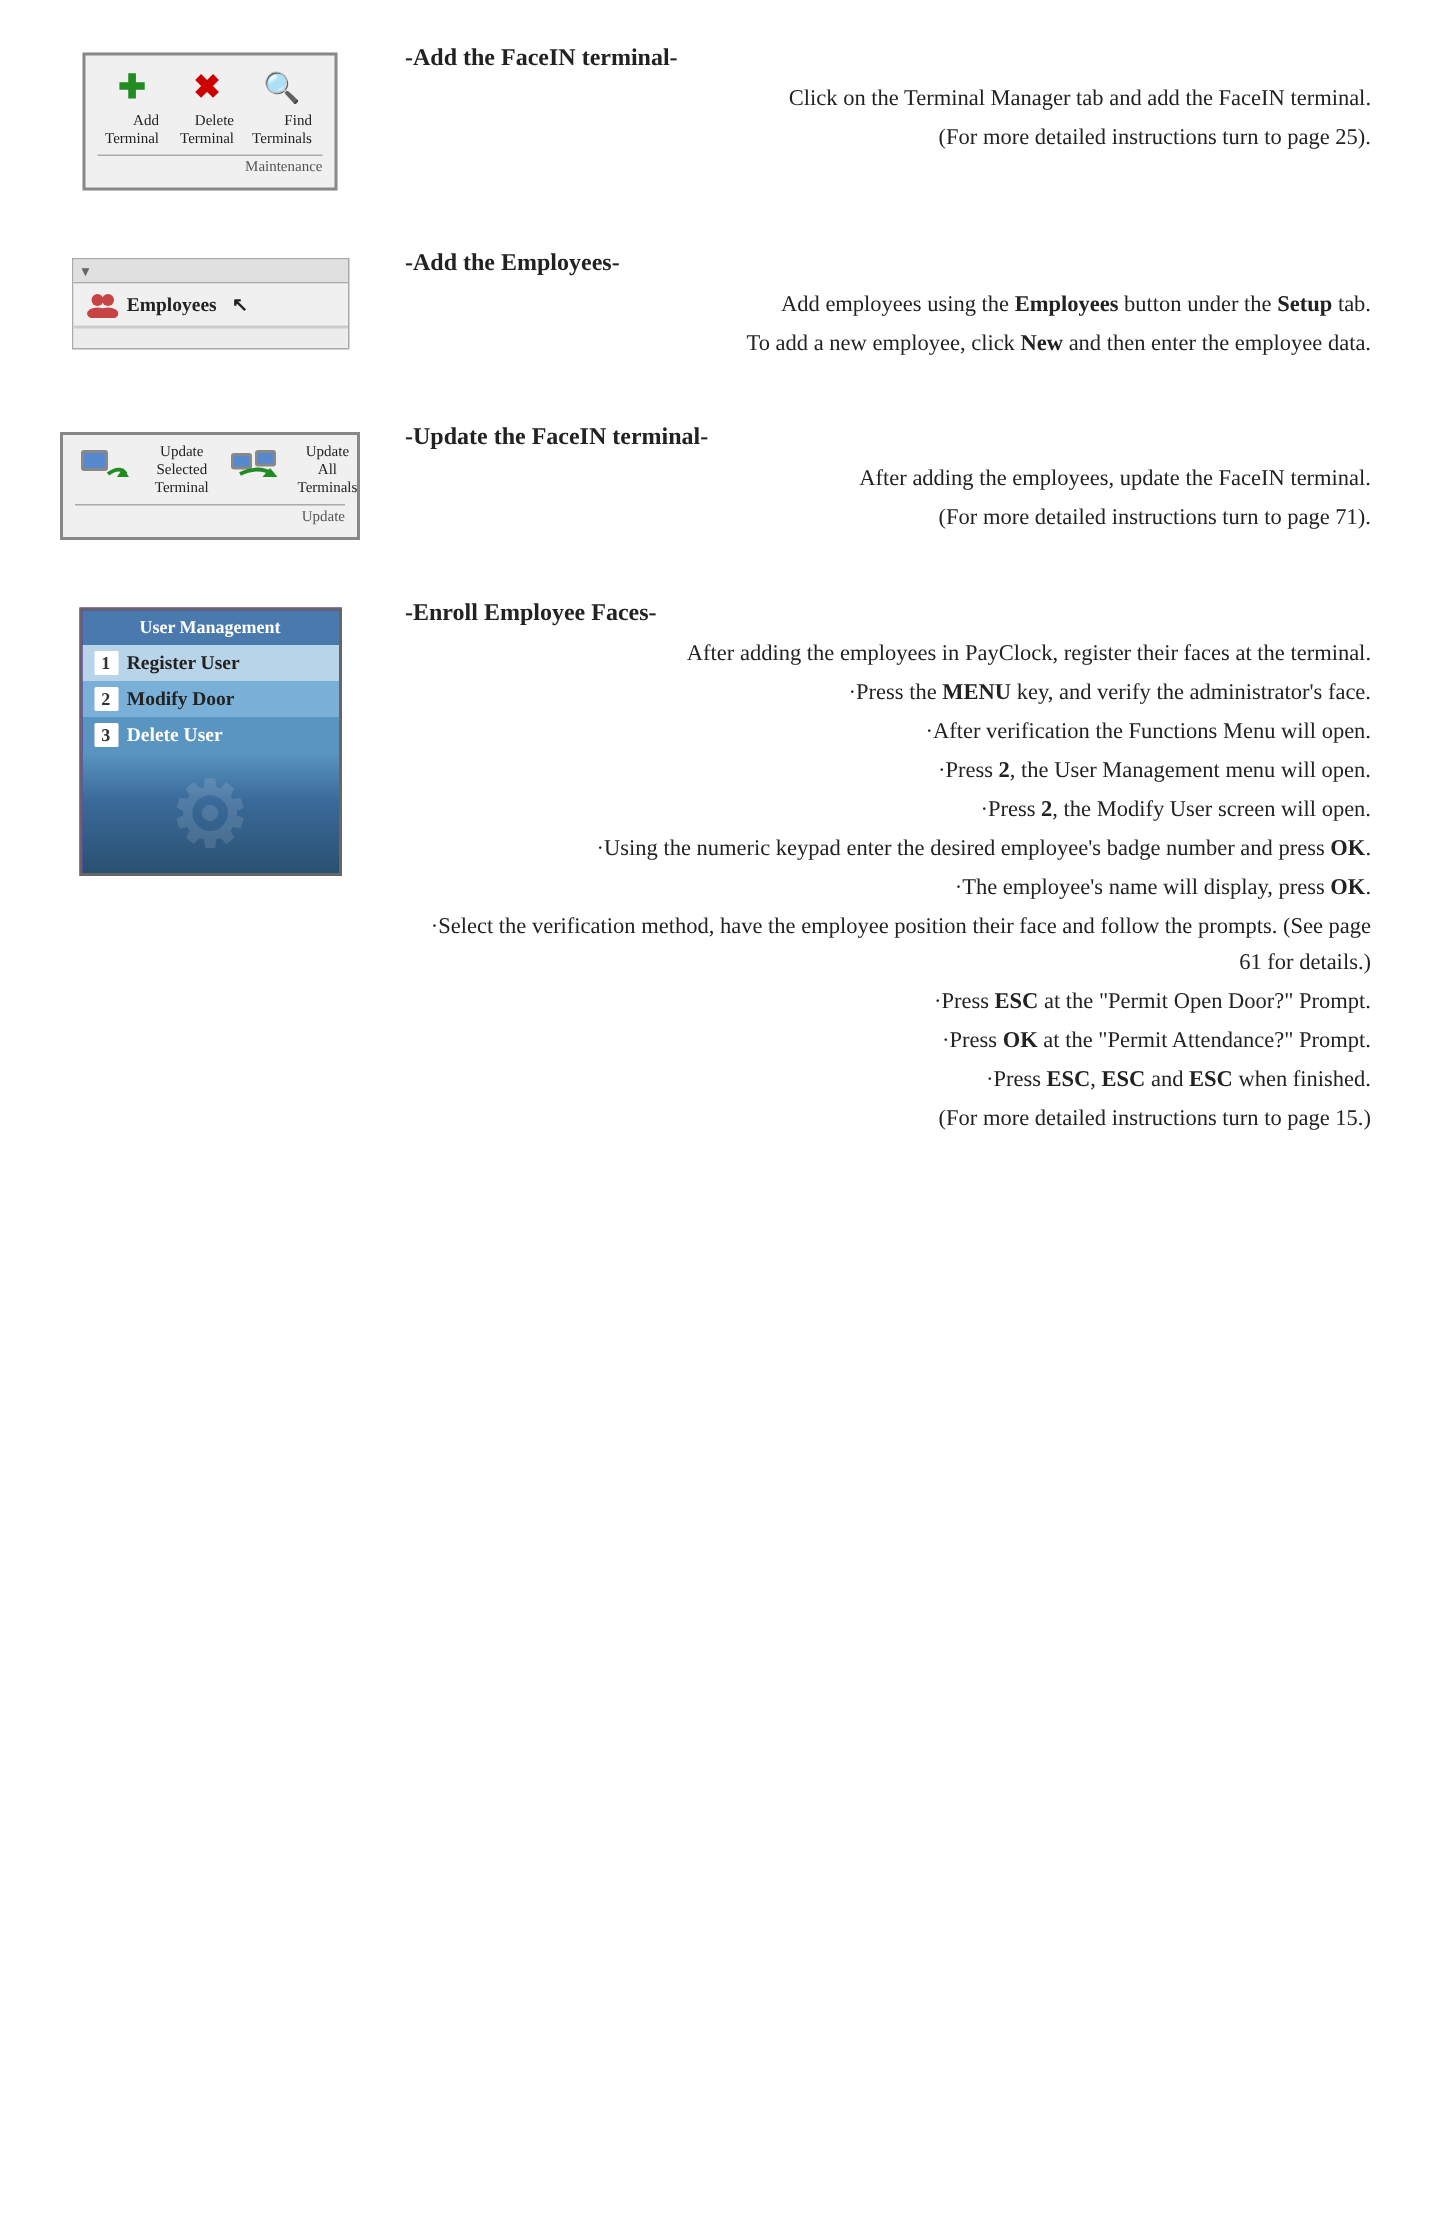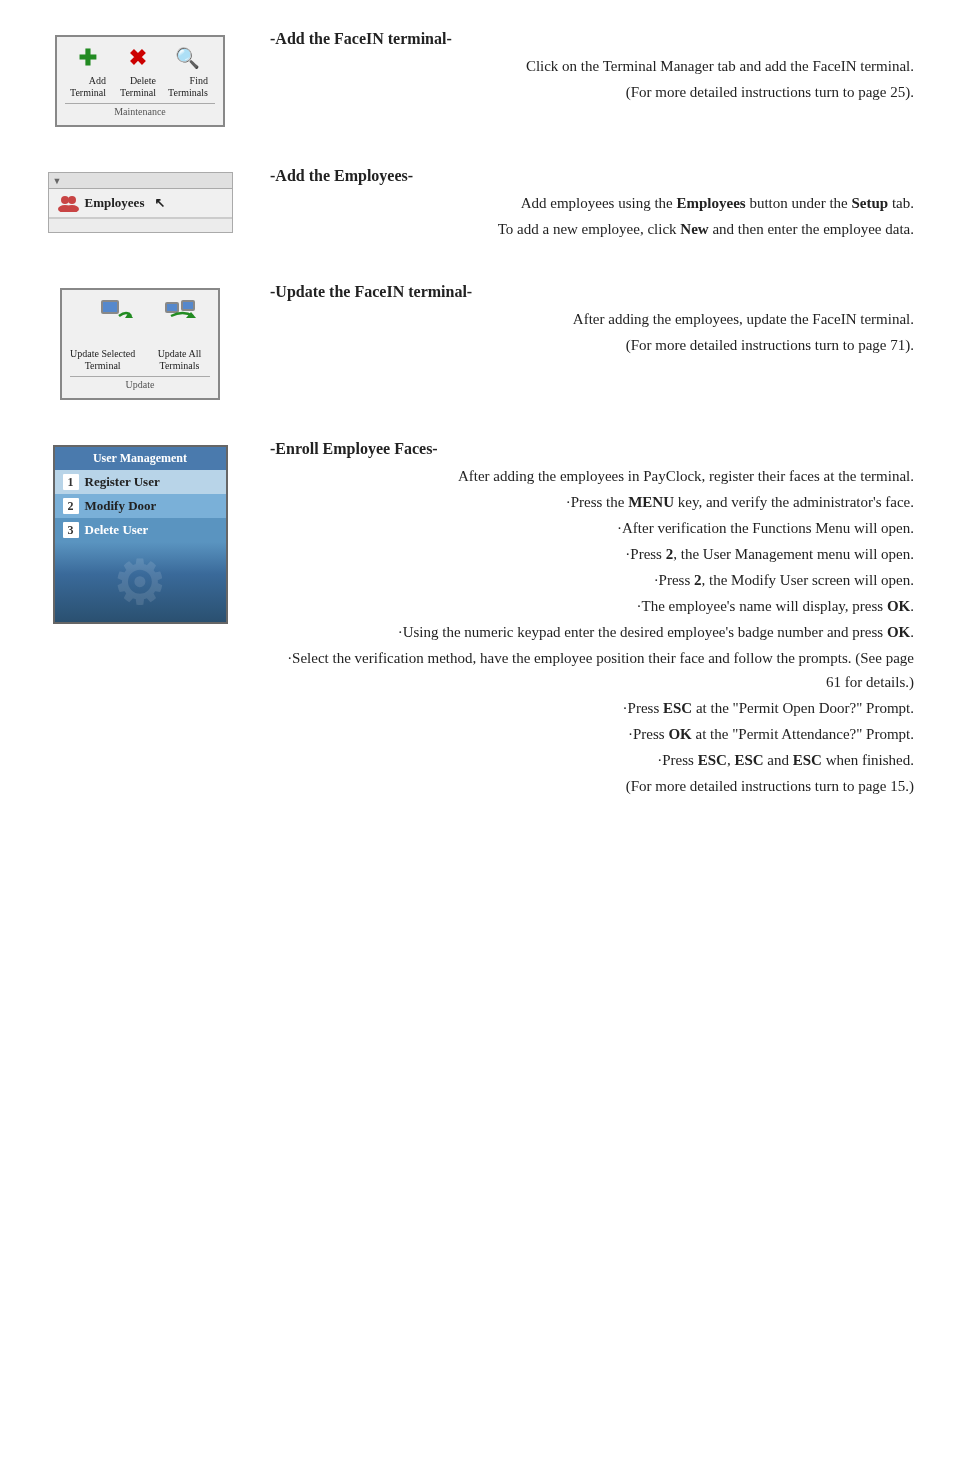--- a/index.html
+++ b/index.html
@@ -81,21 +81,21 @@
       font-size: 20px;
     }
     .toolbar-label {
       font-size: 10px;
       text-align: right;
       line-height: 1.2;
       font-family: Liberation Serif, serif;
     }
     .toolbar-group-label {
       font-size: 10px;
-      text-align: center;
+      text-align: right;
       color: #555;
       border-top: 1px solid #aaa;
       padding-top: 2px;
       margin-top: 2px;
     }
     
     .nav-box {
       border: 1.5px solid #aaa;
       background: #f8f8f8;
       width: 185px;
@@ -147,23 +147,22 @@
     }
     .update-row {
       display: flex;
       flex-direction: row;
       gap: 6px;
       align-items: flex-end;
       margin-bottom: 4px;
     }
     .update-btn {
       display: flex;
-      flex-direction: column;
-      align-items: flex-end;
-      gap: 20px;
+      align-items: flex-start;
+      gap: 8px;
       min-width: 60px;
     }
     .update-icon {
       width: 38px;
       height: 32px;
       display: flex;
       align-items: center;
       justify-content: center;
     }
     .update-label {
@@ -360,22 +359,22 @@
       </div>
     </div>
     <div class="text-col">
       <div class="section-title">-Enroll Employee Faces-</div>
       <div class="section-body">
         <p>After adding the employees in PayClock, register their faces at the terminal.</p>
         <p>·Press the <strong>MENU</strong> key, and verify the administrator's face.</p>
         <p>·After verification the Functions Menu will open.</p>
         <p>·Press <strong>2</strong>, the User Management menu will open.</p>
         <p>·Press <strong>2</strong>, the Modify User screen will open.</p>
+        <p>·Using the numeric keypad enter the desired employee's badge number and press <strong>OK</strong>.</p>
         <p>·The employee's name will display, press <strong>OK</strong>.</p>
-        <p>·Using the numeric keypad enter the desired employee's badge number and press <strong>OK</strong>.</p>
         <p>·Select the verification method, have the employee position their face and follow the prompts. (See page 61 for details.)</p>
         <p>·Press <strong>ESC</strong> at the "Permit Open Door?" Prompt.</p>
         <p>·Press <strong>OK</strong> at the "Permit Attendance?" Prompt.</p>
         <p>·Press <strong>ESC</strong>, <strong>ESC</strong> and <strong>ESC</strong> when finished.</p>
         <p>(For more detailed instructions turn to page 15.)</p>
       </div>
     </div>
   </div>
 
 </div>

